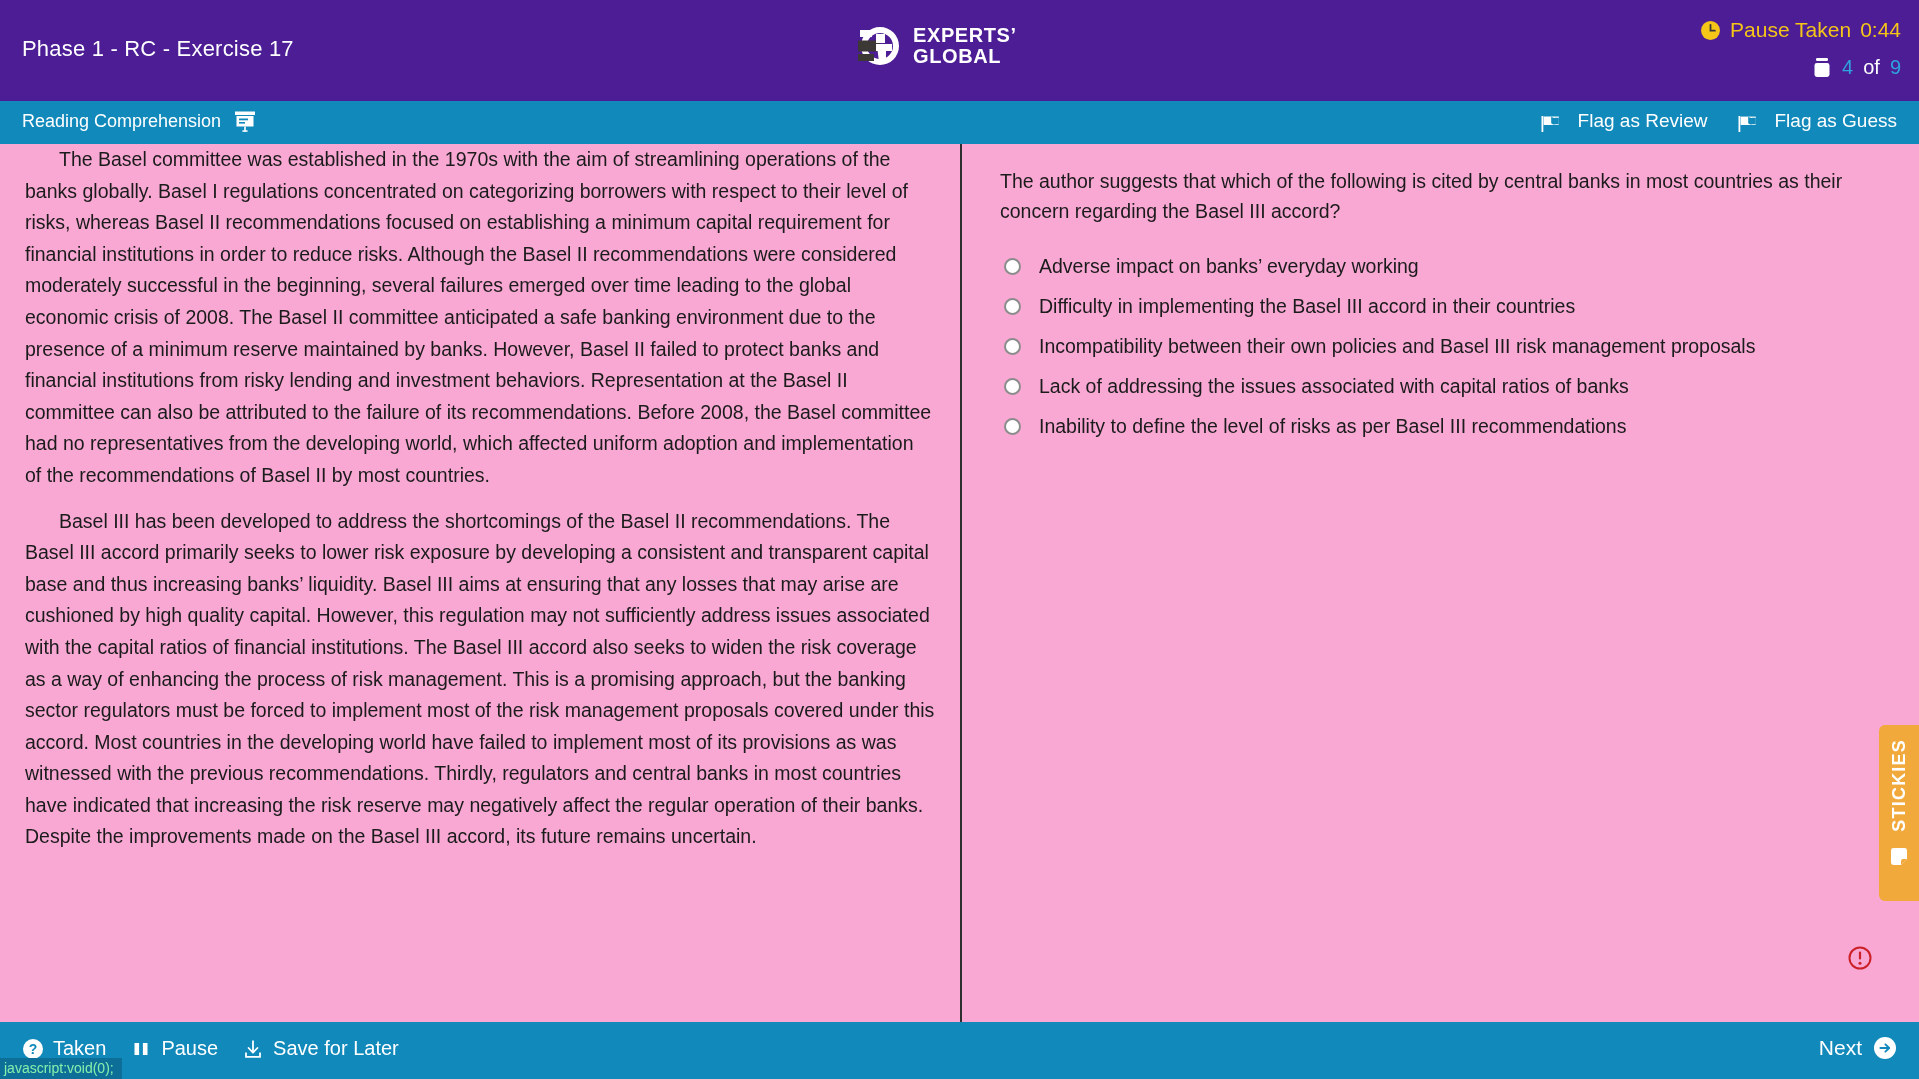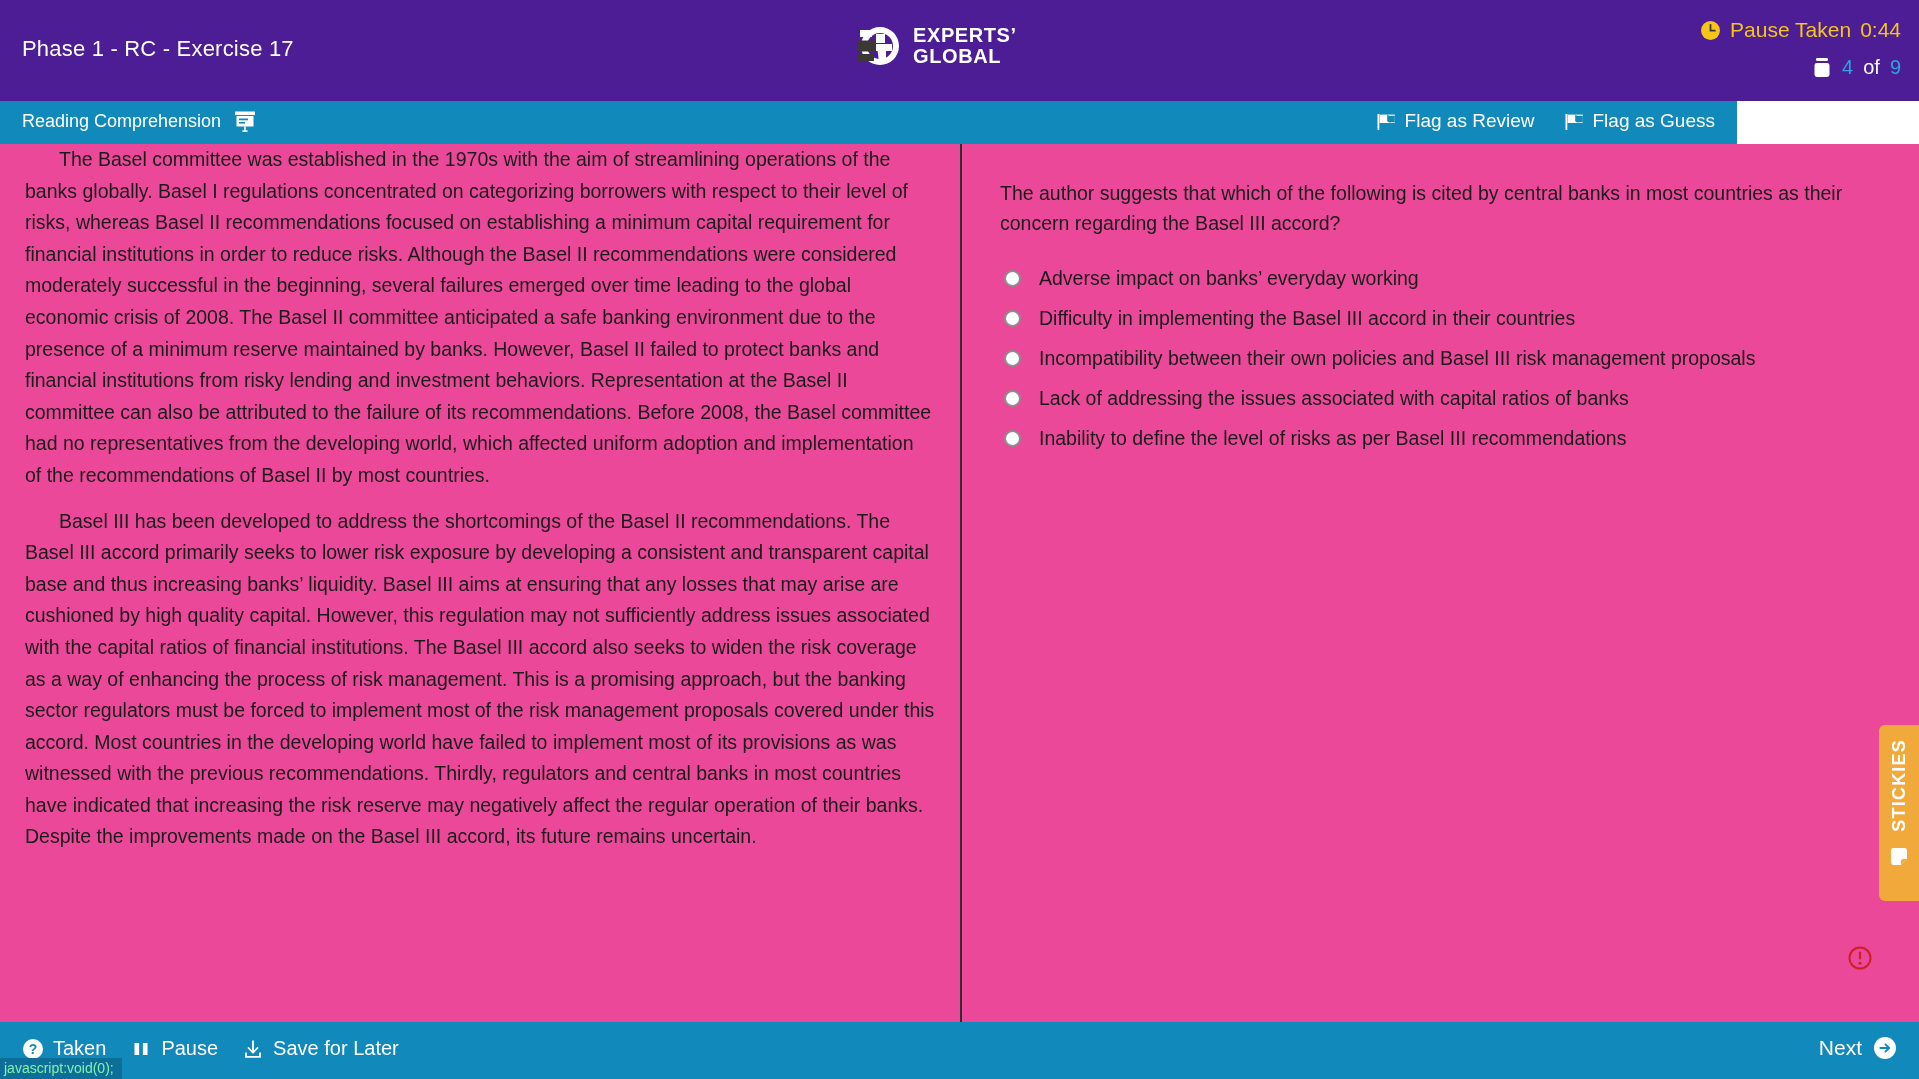--- a/index.html
+++ b/index.html
@@ -44,63 +44,63 @@
     position: absolute; right: 18px; top: 56px;
     display: flex; align-items: center; gap: 10px;
     font-size: 20px; color: #ffffff; white-space: nowrap;
   }
   .counter .num { color: #2ea3dd; }
   .counter .of { color: #ffffff; }
   .jar-icon { width: 20px; height: 22px; display:block; }
 
   
   .subbar {
-    position: absolute; left: 0; top: 101px; width: 1737px; height: 43px;
+    position: absolute; left: 0; top: 101px; width: 1919px; height: 43px;
     background: #1289bb;
   }
   .section-label {
     position: absolute; left: 22px; top: 10px;
     display: flex; align-items: center; gap: 13px;
     color: #ffffff; font-size: 18px; white-space: nowrap;
   }
   .board-icon { width: 22px; height: 21px; display:block; }
   .flags {
     position: absolute; right: 22px; top: 9px;
     display: flex; align-items: center; gap: 30px;
   }
   .flag-btn {
-    display: flex; align-items: center; gap: 9px;
+    display: flex; align-items: flex-end; gap: 18px;
     color: #ffffff; font-size: 19px; cursor: pointer; white-space: nowrap;
   }
   .flag-icon { width: 19px; height: 17px; display:block; }
 
   
   .content {
     position: absolute; left: 0; top: 144px; width: 1919px; height: 878px;
-    background: #ec4899;
+    background: #f9a8d4;
   }
   .divider {
     position: absolute; left: 960px; top: 144px;
     width: 2px; height: 878px; background: #2e2e2e;
   }
   .passage-pane {
     position: absolute; left: 0; top: 0; width: 958px; height: 878px;
     overflow: hidden; padding: 0 25px;
   }
   .passage-p {
     font-family: "Liberation Sans Narrow", "Liberation Sans", sans-serif;
     font-size: 19.5px; line-height: 31.6px; color: #1b1b1b;
     text-indent: 34px; width: 910px;
     font-stretch: condensed;
   }
   .passage-p + .passage-p { margin-top: 14px; }
 
   .question-pane {
     position: absolute; left: 962px; top: 0; width: 957px; height: 878px;
-    padding: 22px 40px 0 38px; overflow: hidden; margin-top: 12px;
+    padding: 22px 40px 0 38px; overflow: hidden;
   }
   .question-text {
     font-family: "Liberation Sans Narrow", "Liberation Sans", sans-serif;
     font-size: 19.5px; line-height: 30px; color: #1b1b1b;
     width: 860px; font-stretch: condensed;
   }
   .options { margin-top: 27px; }
   .option {
     display: flex; align-items: flex-start; gap: 18px;
     margin-bottom: 13px; cursor: pointer;

